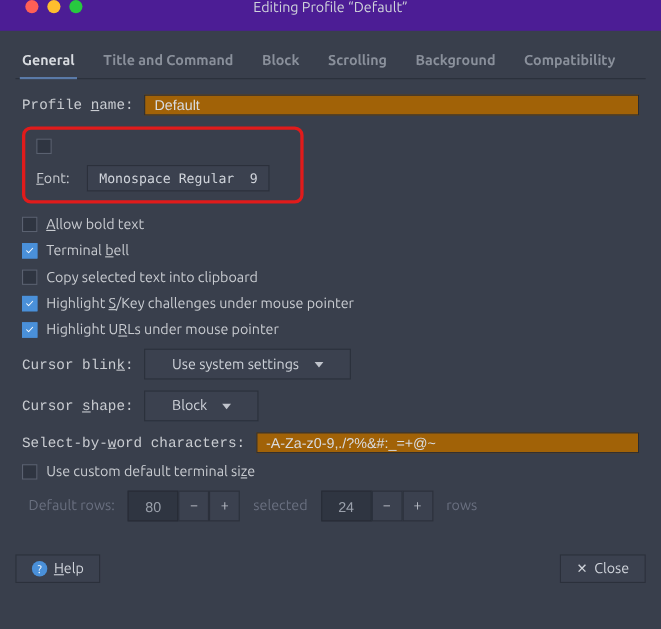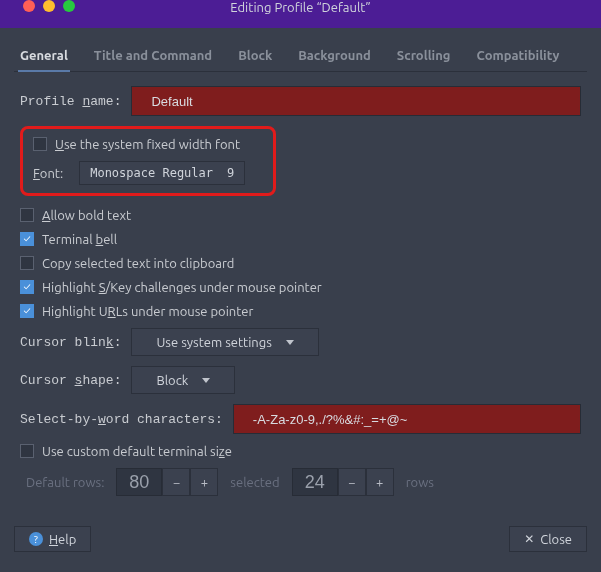--- a/index.html
+++ b/index.html
@@ -45,27 +45,27 @@
 .tab.active {
   color: #d8dbe0;
   border-bottom: 2px solid #5a7aa8;
   margin-bottom: -1px;
 }
 .panel { padding: 14px 6px 4px 6px; }
 .row { display: flex; align-items: center; gap: 10px; margin-bottom: 10px; }
 .label { color: #c9ccd1; font-family: Liberation Mono, monospace; }
 .underline { text-decoration: underline; }
 .text-input {
-  background: #7f1d1d;
+  background: #a16207;
   border: 1px solid #272c36;
   color: #d8dbe0;
-  padding: 4px 19px;
+  padding: 4px 8px;
   flex: 1;
   font-size: 13px;
-  height: 30px;
+  height: 19px;
 }
 .highlight-box {
   border: 3px solid #e11b1b;
   border-radius: 8px;
   padding: 8px 10px;
   margin-bottom: 12px;
   width: 256px;
 }
 .check-row { display: flex; align-items: center; gap: 8px; margin-bottom: 10px; }
 .checkbox {
@@ -106,21 +106,21 @@
   border-top: 5px solid #c0c4cc;
 }
 .disabled { color: #6a7080; }
 .spin-group { display: inline-flex; }
 .spin-input {
   background: #2f3541;
   border: 1px solid #272c36;
   color: #9aa0ab;
   width: 46px; height: 28px;
   text-align: center;
-  font-size: 18px;
+  font-size: 13px;
 }
 .spin-btn {
   width: 28px; height: 28px;
   background: #3b414f;
   border: 1px solid #2b303b;
   color: #b8bcc5;
   display: inline-flex; align-items: center; justify-content: center;
   cursor: pointer;
 }
 .footer {
@@ -158,36 +158,35 @@
   </div>
   <div class="title">Editing Profile “Default”</div>
 </div>
 
 <div class="window-body">
 
   <div class="tabs">
     <div class="tab active">General</div>
     <div class="tab">Title and Command</div>
     <div class="tab">Block</div>
+    <div class="tab">Scrolling</div>
     <div class="tab">Background</div>
-    <div class="tab">Scrolling</div>
     <div class="tab">Compatibility</div>
   </div>
 
   <div class="panel">
 
     <div class="row">
       <span class="label">Profile <span class="underline">n</span>ame:</span>
       <input class="text-input" type="text" value="Default" style="">
     </div>
 
     <div class="highlight-box">
       <div class="check-row">
         <span class="checkbox"></span>
-        <span><span class="underline">U</span>se the system fixed width font</span>
       </div>
       <div class="font-row">
         <span><span class="underline">F</span>ont:</span>
         <span class="font-button">
           <span>Monospace Regular</span>
           <span>9</span>
         </span>
       </div>
     </div>
 

